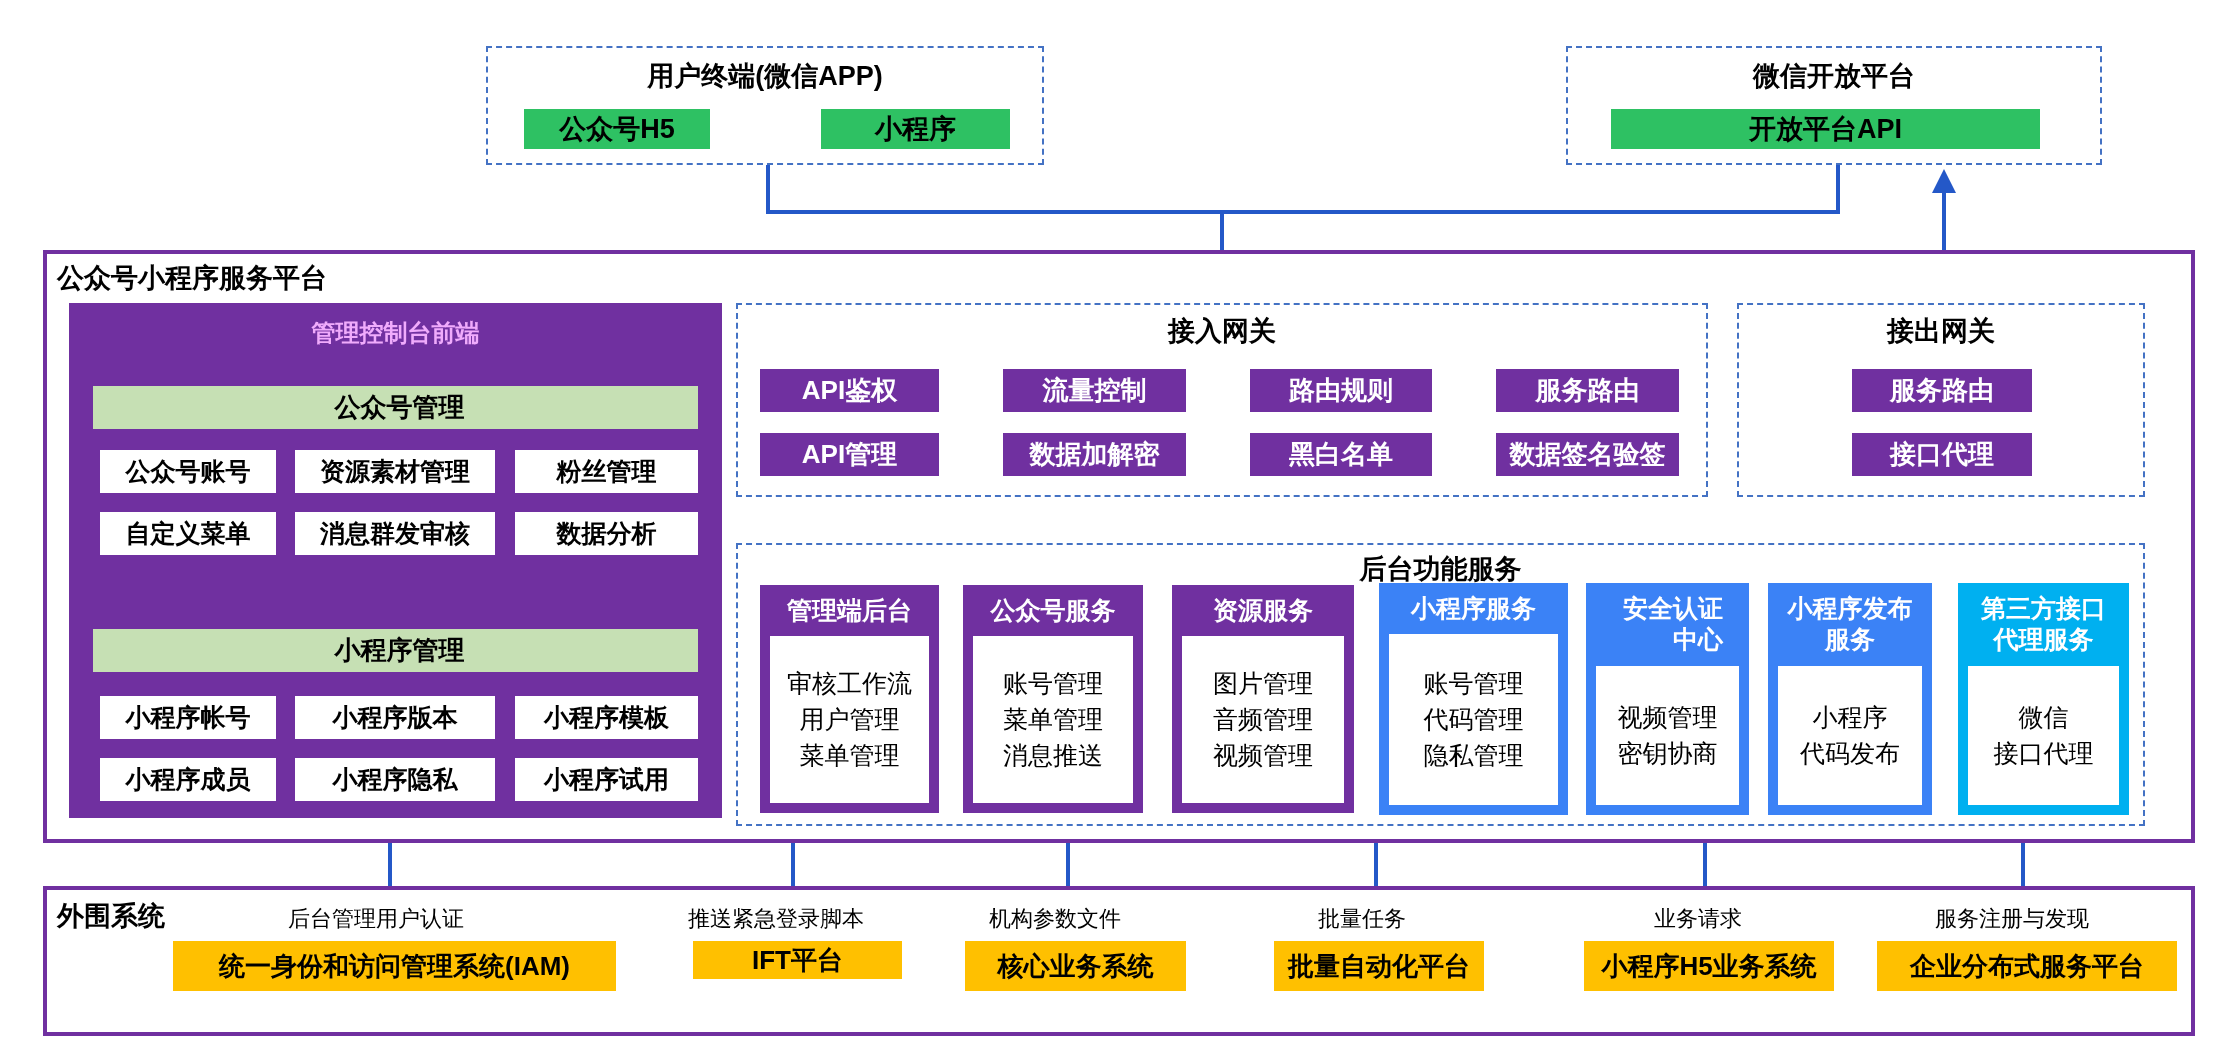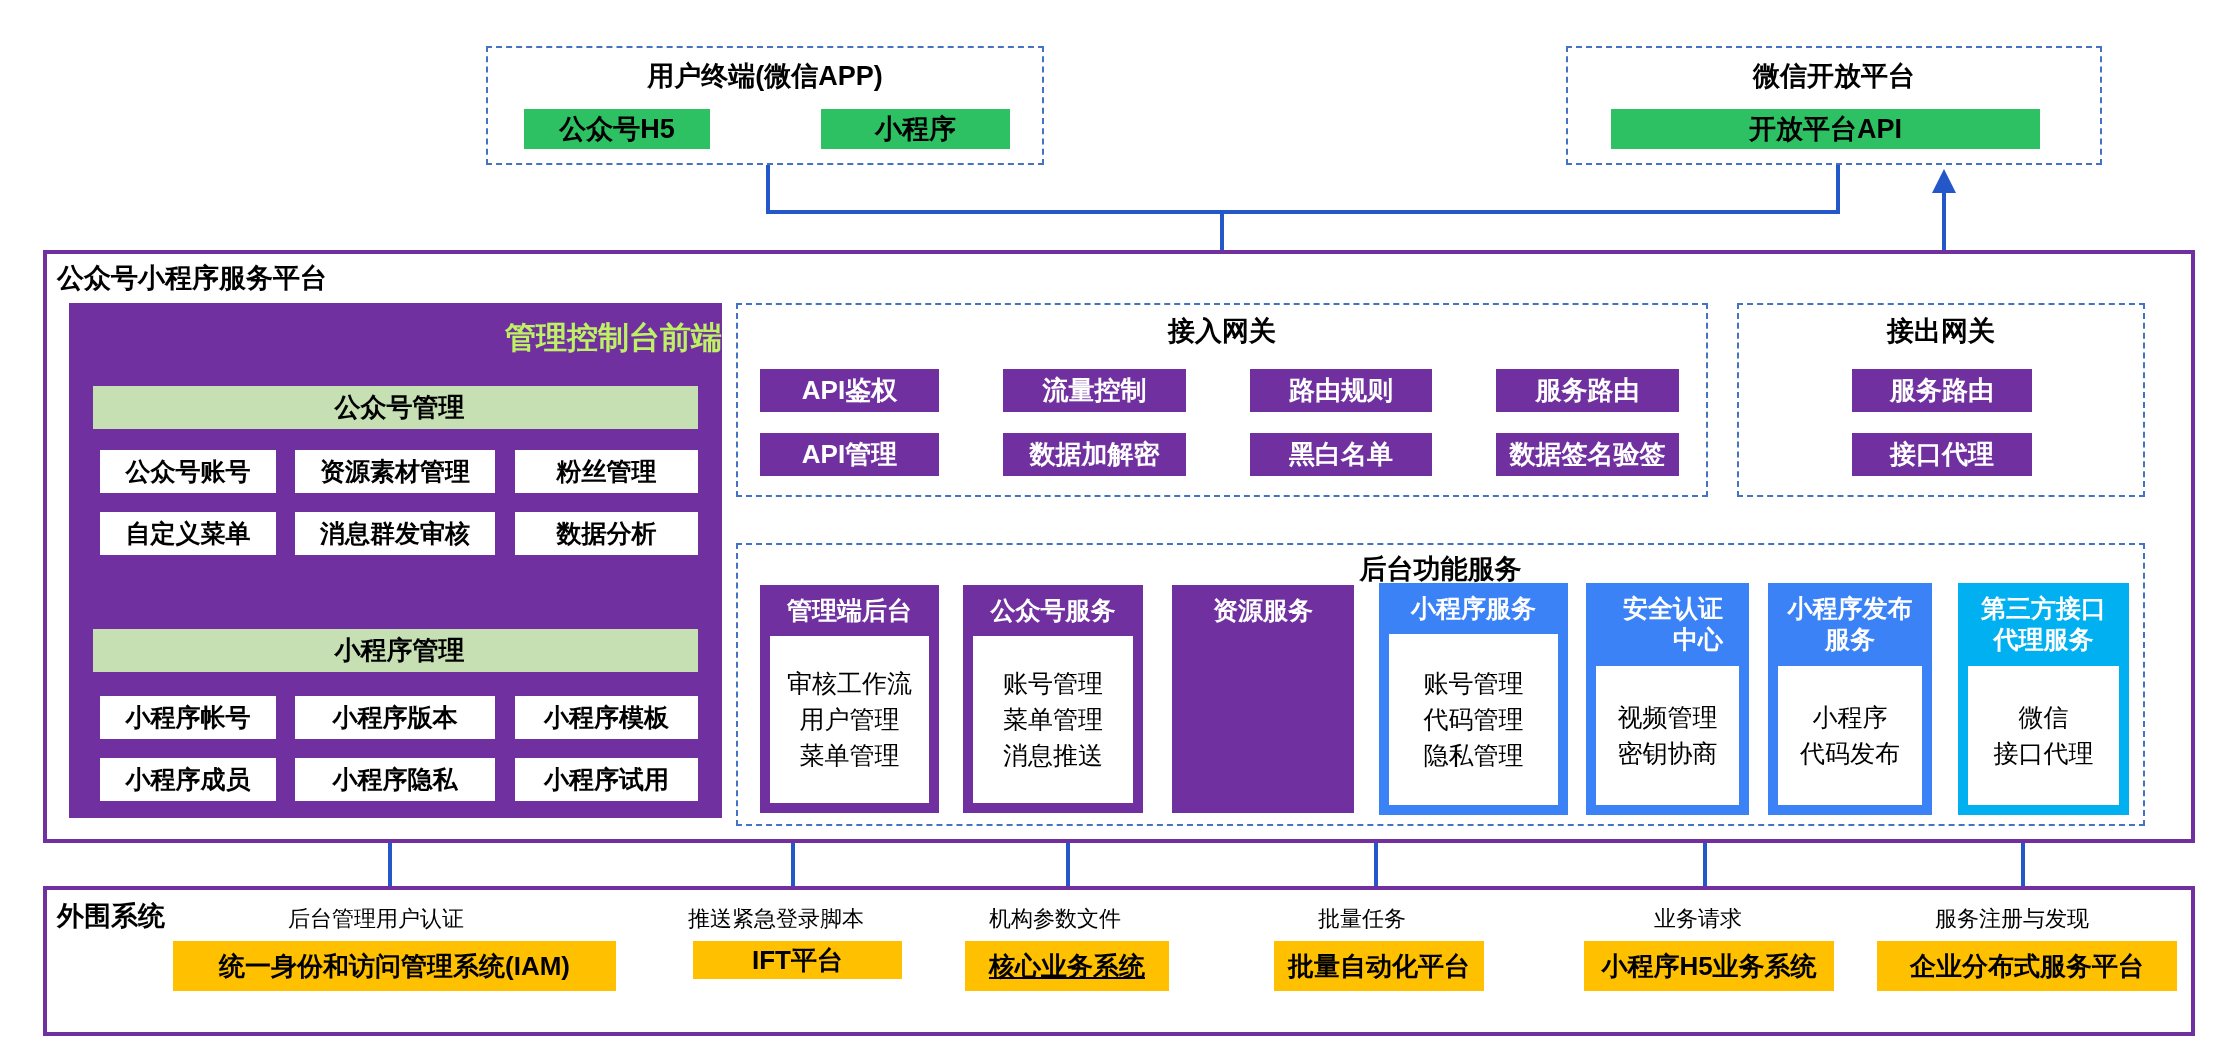--- a/index.html
+++ b/index.html
@@ -20,21 +20,21 @@
   .pbtn { background:#7030A0; color:#fff; display:flex; align-items:center; justify-content:center;
           font-weight:bold; font-size:26px; }
   .wbox { background:#ffffff; color:#000; display:flex; align-items:center; justify-content:center;
           font-weight:bold; font-size:25px; }
   .gbar { background:#C6E0B4; color:#000; display:flex; align-items:center; justify-content:center;
           font-weight:bold; font-size:26px;padding-left:8px; }
   .obtn { background:#FFC000; color:#000; display:flex; align-items:center; justify-content:center;
           font-weight:bold; font-size:26px; }
 
   .console { background:#7030A0; }
-  .console-title { color:#bef264; font-weight:bold; font-size:31px; text-align:right; }
+  .console-title { color:#f0abfc; font-weight:bold; font-size:24px; text-align:center; }
 
   .svc { display:flex; flex-direction:column; }
   .svc-purple { background:#7030A0; }
   .svc-red { background:#3b82f6; }
   .svc-blue { background:#00B0F0; }
   .svc-title { color:#ffffff; font-weight:bold; font-size:25px; text-align:center; padding:10px 6px 4px; line-height:1.25; }
   .svc-title.narrow5 { padding-left:26px; padding-right:26px;text-align:right; }
   .svc-title.narrow6 { padding-left:16px; padding-right:16px; }
   .svc-title.narrow7 { padding-left:18px; padding-right:18px; }
   .svc-inner { flex:1; margin:6px 10px 10px; background:#ffffff; color:#000;
@@ -137,20 +137,25 @@
         <div class="svc-title">公众号服务</div>
         <div class="svc-inner">
           <div class="svc-line">账号管理</div>
           <div class="svc-line">菜单管理</div>
           <div class="svc-line">消息推送</div>
         </div>
       </div>
 
       <div class="abs svc svc-purple" style="left:434px; top:40px; width:182px; height:228px;">
         <div class="svc-title">资源服务</div>
+        <div class="svc-inner">
+          <div class="svc-line">图片管理</div>
+          <div class="svc-line">音频管理</div>
+          <div class="svc-line">视频管理</div>
+        </div>
       </div>
 
       <div class="abs svc svc-red" style="left:641px; top:38px; width:189px; height:232px;">
         <div class="svc-title">小程序服务</div>
         <div class="svc-inner">
           <div class="svc-line">账号管理</div>
           <div class="svc-line">代码管理</div>
           <div class="svc-line">隐私管理</div>
         </div>
       </div>
@@ -186,19 +191,19 @@
 
     <div class="abs conn-label" style="left:329px; top:14px;">后台管理用户认证</div>
     <div class="abs conn-label" style="left:729px; top:14px;">推送紧急登录脚本</div>
     <div class="abs conn-label" style="left:1008px; top:14px;">机构参数文件</div>
     <div class="abs conn-label" style="left:1315px; top:14px;">批量任务</div>
     <div class="abs conn-label" style="left:1651px; top:14px;">业务请求</div>
     <div class="abs conn-label" style="left:1965px; top:14px;">服务注册与发现</div>
 
     <div class="abs obtn" style="left:126px; top:51px; width:443px; height:50px;">统一身份和访问管理系统(IAM)</div>
     <div class="abs obtn" style="left:646px; top:51px; width:209px; height:38px;">IFT平台</div>
-    <div class="abs obtn" style="left:918px; top:51px; width:204px; height:50px;text-decoration:underline;">核心业务系统</div>
+    <div class="abs obtn" style="left:918px; top:51px; width:221px; height:50px;">核心业务系统</div>
     <div class="abs obtn" style="left:1227px; top:51px; width:210px; height:50px;">批量自动化平台</div>
     <div class="abs obtn" style="left:1537px; top:51px; width:250px; height:50px;">小程序H5业务系统</div>
     <div class="abs obtn" style="left:1830px; top:51px; width:300px; height:50px;">企业分布式服务平台</div>
   </div>
 
 </div>
 
 </body></html>

